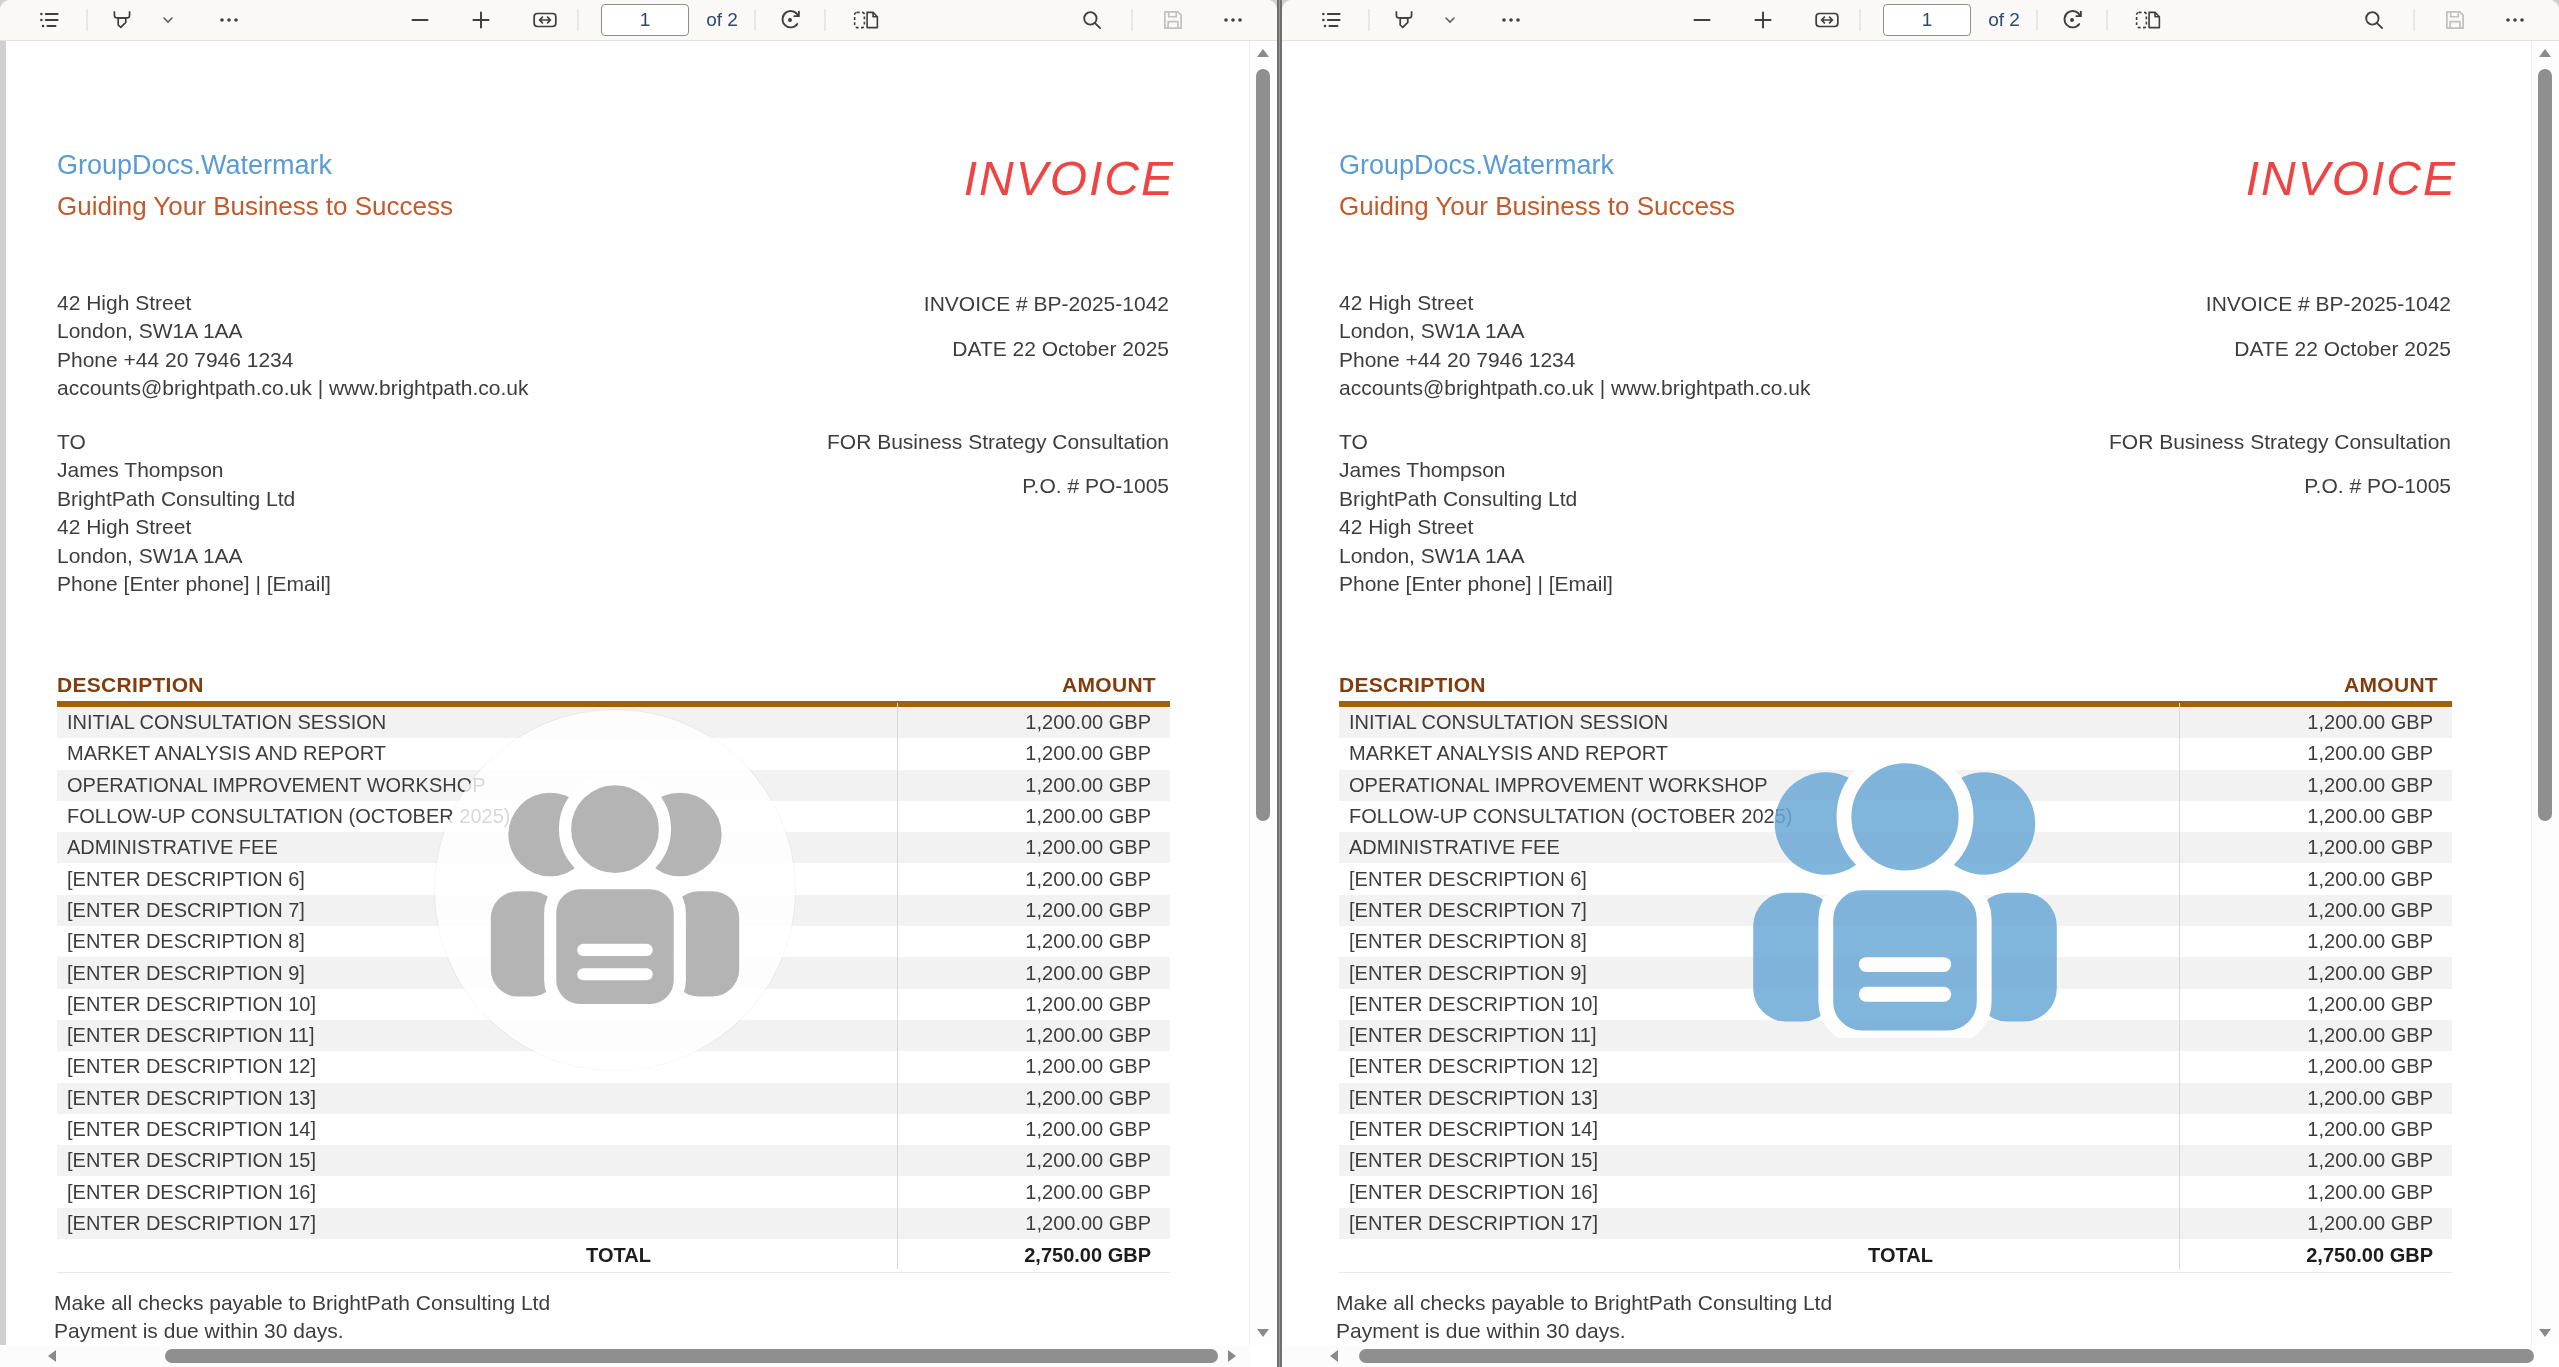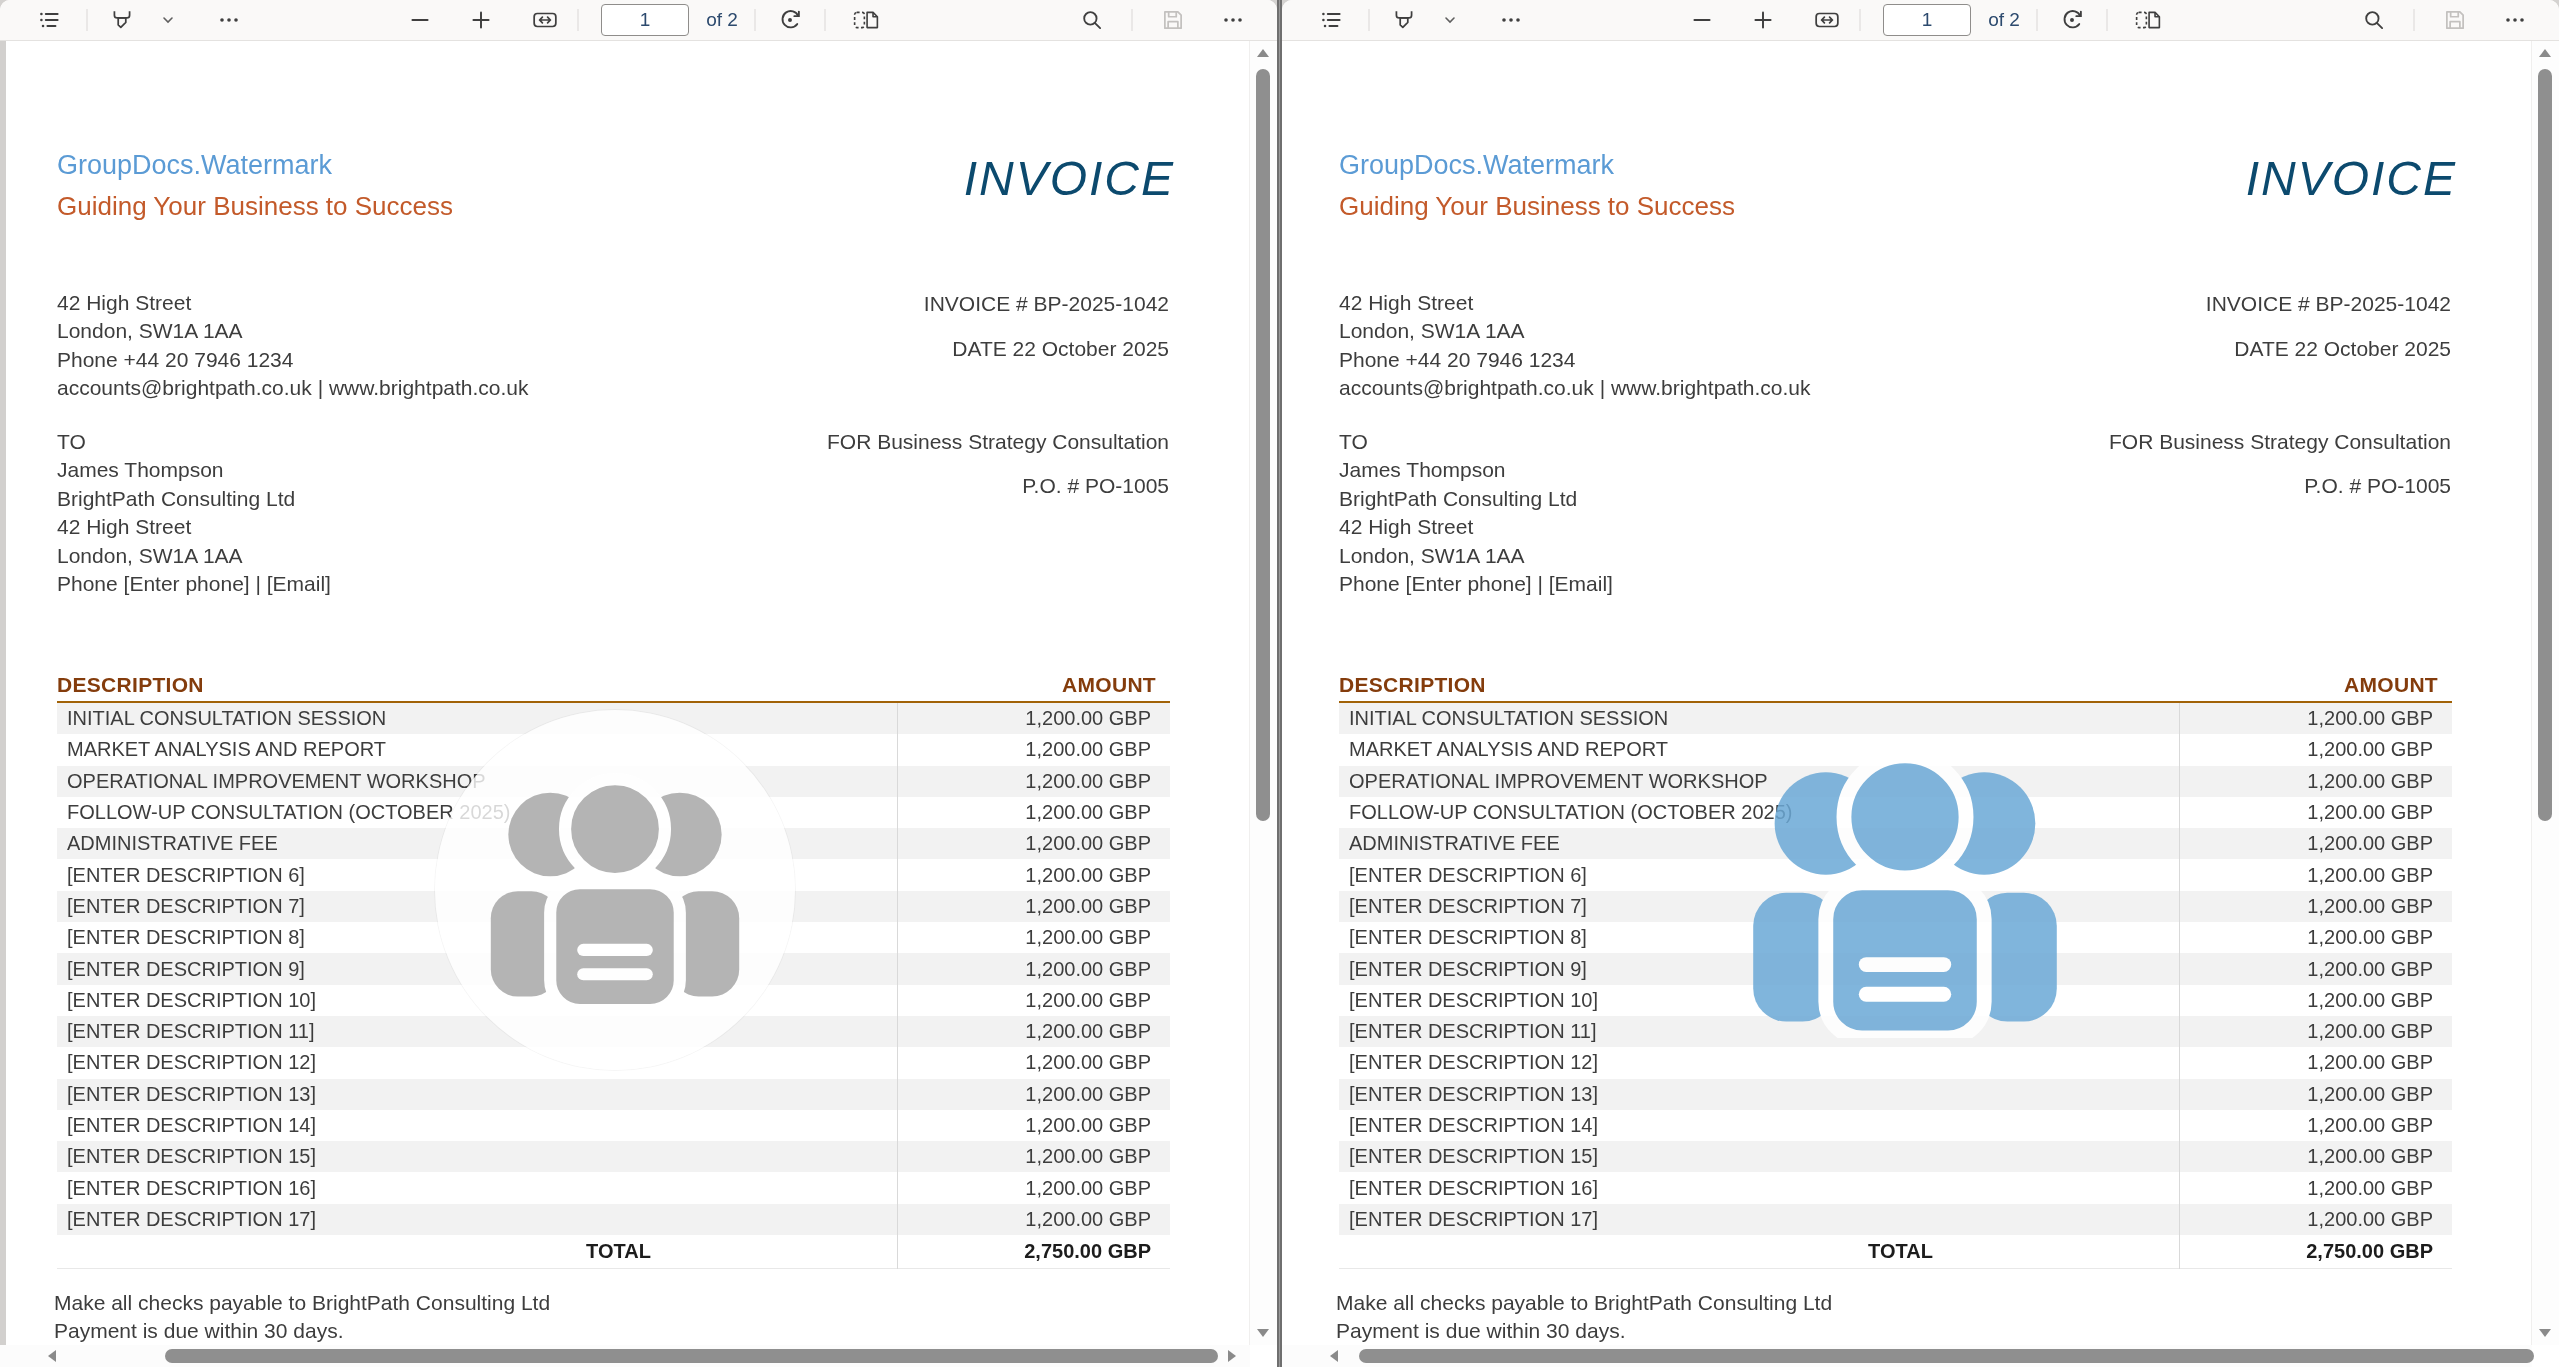--- a/index.html
+++ b/index.html
@@ -23,27 +23,27 @@
            border:1px solid #8f8d8b;border-radius:4px;background:#fff;text-align:center;
            font:19px "Liberation Sans","DejaVu Sans",sans-serif;color:#2c4a6e;}
   .oflabel{position:absolute;top:50%;transform:translate(-50%,-50%);font-size:19px;color:#2c4a6e;white-space:nowrap;}
 
   
   .content{position:absolute;top:41px;left:0;right:0;bottom:0;background:#fff;overflow:hidden;}
   .abs{position:absolute;}
   .doc-text{color:#3d3d3d;font-size:21px;line-height:28.4px;white-space:pre;}
   .company{left:57px;top:109px;font-size:27px;color:#5B9BD5;}
   .tagline{left:57px;top:150px;font-size:26px;color:#C35A2A;}
-  .invoice-title{right:102px;top:110px;font-size:48px;font-style:italic;color:#0c4a6e;letter-spacing:2px;}
+  .invoice-title{right:102px;top:110px;font-size:48px;font-style:italic;color:#ef4444;letter-spacing:2px;}
   .from-block{left:57px;top:248px;}
   .meta-right{right:108px;text-align:center;color:#3d3d3d;font-size:21px;}
   .to-block{left:57px;top:387px;}
   
   .table{position:absolute;left:57px;width:1113px;top:631px;}
-  .thead{position:relative;height:29px;border-bottom:2px solid #a16207;}
+  .thead{position:relative;height:29px;border-bottom:6px solid #a16207;}
   .th{position:absolute;bottom:4px;font-weight:bold;font-size:21px;color:#843C0C;letter-spacing:.3px;}
   .th-desc{left:0;}
   .th-amt{right:14px;}
   .trow{position:relative;height:31.3px;display:flex;align-items:center;text-align:center;}
   .trow.alt{background:#f2f2f2;}
   .tdesc{padding-left:10px;font-size:20px;color:#3d3d3d;white-space:nowrap;}
   .tamt{position:absolute;right:19px;font-size:20px;color:#3d3d3d;}
   .trow-total{position:relative;height:33px;display:flex;align-items:center;background:#fff;
               border-bottom:1px solid #e8e8e8;justify-content:center;}
   .trow-total .tdesc,.trow-total .tamt{font-weight:bold;color:#1c1c1c;}

